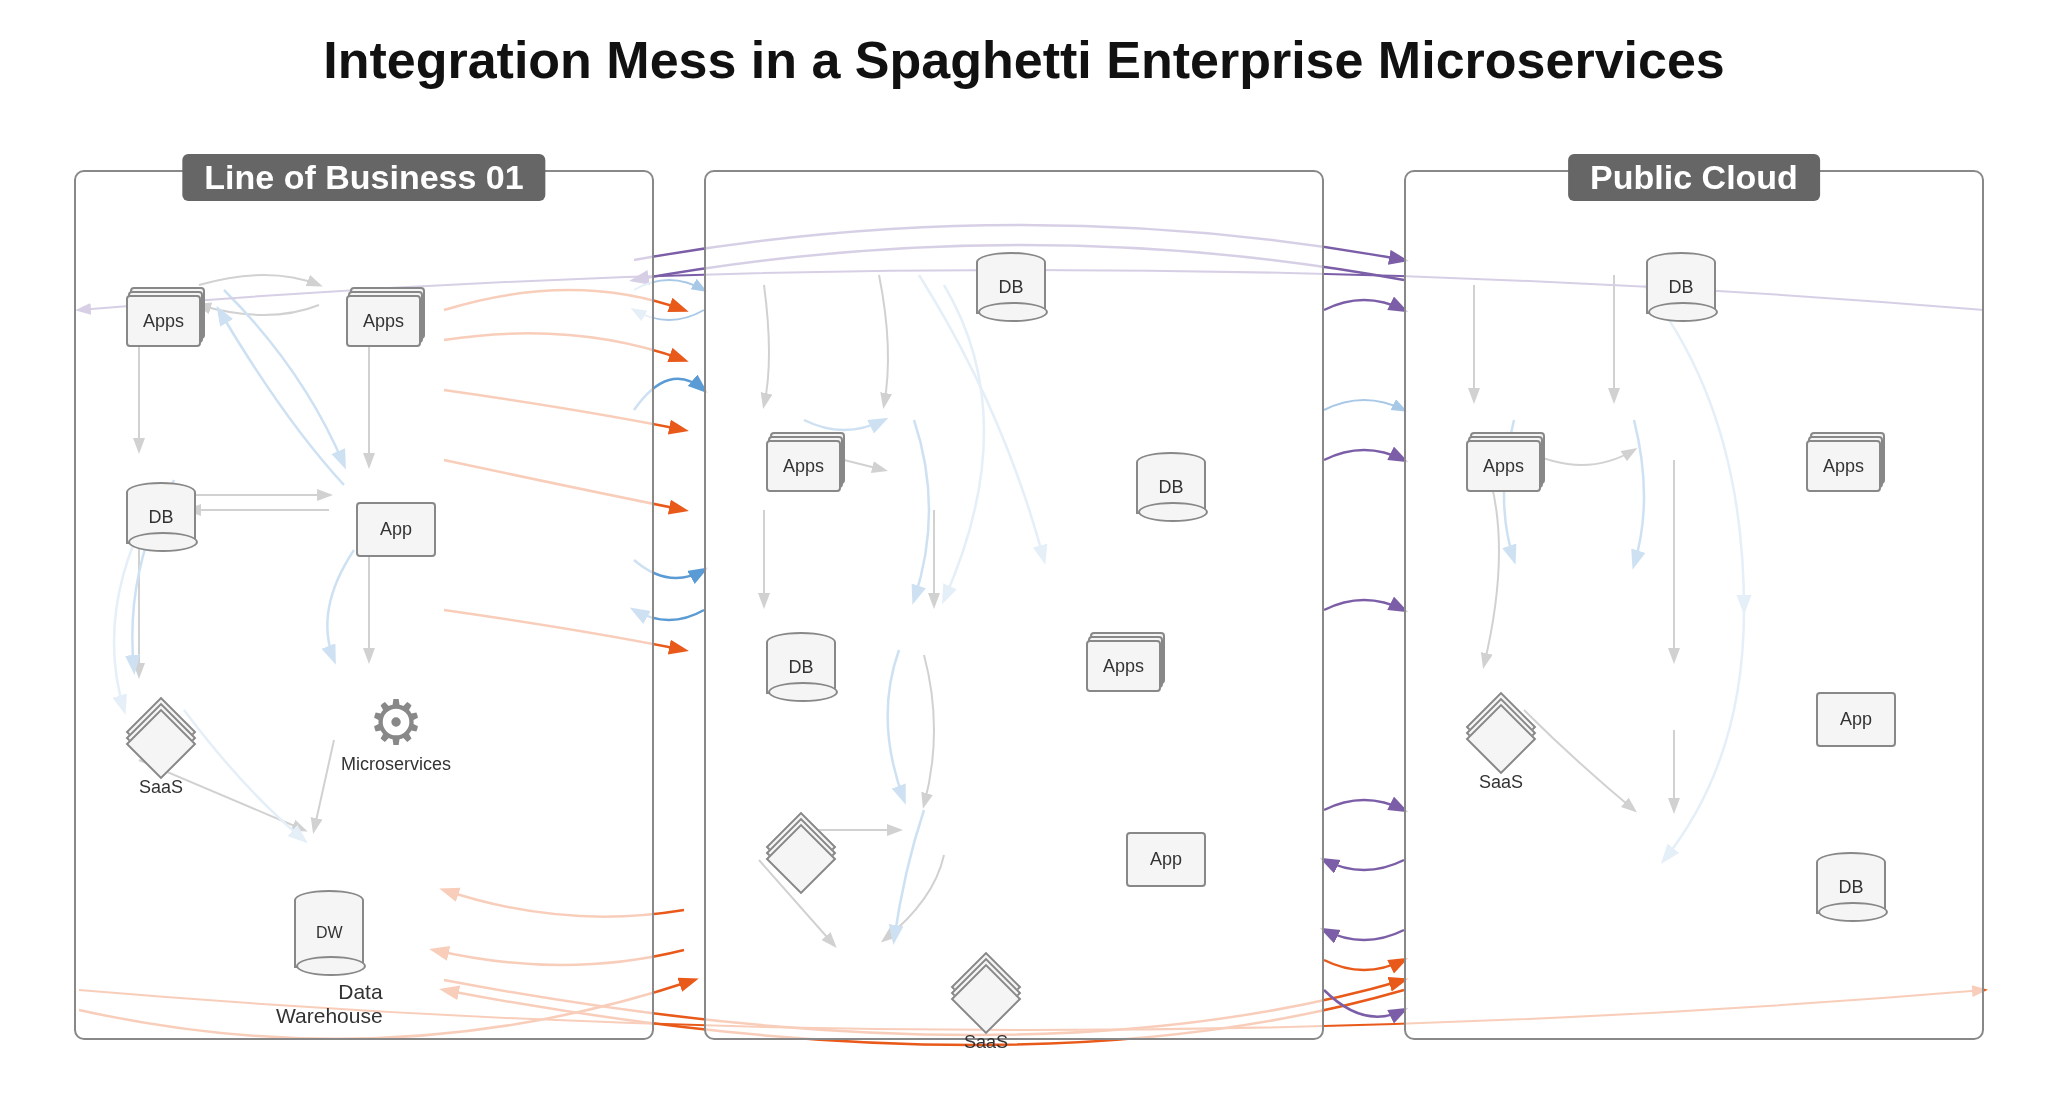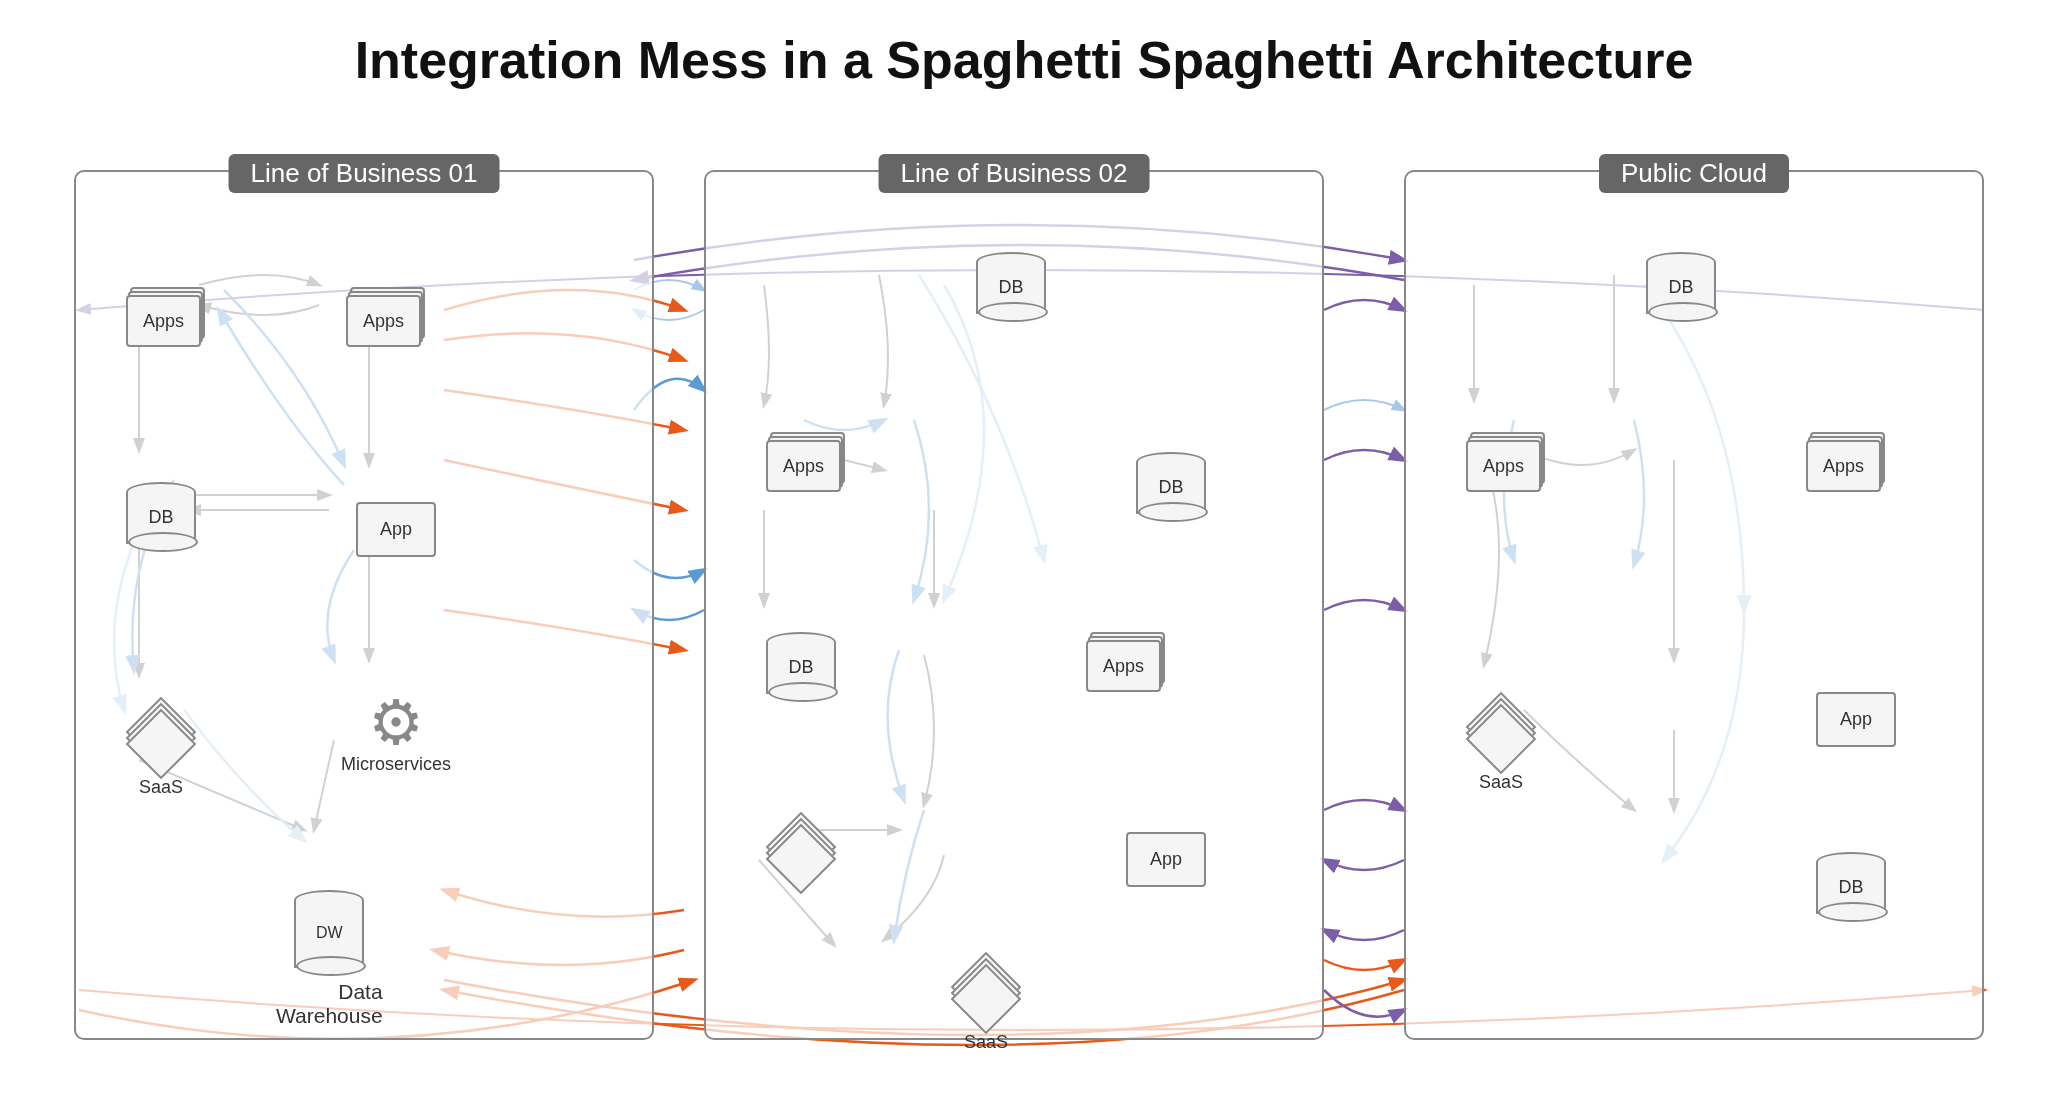--- a/index.html
+++ b/index.html
@@ -32,22 +32,22 @@
     }
     .domain-label {
       position: absolute;
       top: -18px;
       left: 50%;
       transform: translateX(-50%);
       background: #666;
       color: #fff;
       padding: 4px 22px;
       border-radius: 6px;
-      font-size: 26px;
-      font-weight: normal;
+      font-size: 34px;
+      font-weight: bold;
       white-space: nowrap;
     }
     
     .node {
       position: absolute;
       display: flex;
       flex-direction: column;
       align-items: center;
       font-size: 18px;
       color: #333;
@@ -148,21 +148,21 @@
       top: 0; left: 0;
       width: 100%;
       height: 100%;
       pointer-events: none;
     }
   </style>
 </head>
 <body>
 
 <div>
-  <h1 class="main-title">Integration Mess in a Spaghetti Spaghetti Architecture</h1>
+  <h1 class="main-title">Integration Mess in a Spaghetti Enterprise Microservices</h1>
 
   <div class="diagram-area">
 
     <svg class="arrows" viewBox="0 0 1960 980" preserveAspectRatio="none">
       <defs>
         <marker id="arrow-gray" markerWidth="8" markerHeight="8" refX="6" refY="3" orient="auto">
           <path d="M0,0 L0,6 L8,3 z" fill="#666"></path>
         </marker>
         <marker id="arrow-orange" markerWidth="8" markerHeight="8" refX="6" refY="3" orient="auto">
           <path d="M0,0 L0,6 L8,3 z" fill="#e8591a"></path>
@@ -340,21 +340,20 @@
           <div class="db-body" style="height:68px;">
             <div style="display:flex;align-items:center;justify-content:center;height:100%;font-size:16px;">DW</div>
             <div class="db-bottom-ellipse"></div>
           </div>
         </div>
         <div class="node-label" style="font-size:21px;text-align:right;">Data<br>Warehouse</div>
       </div>
     </div>
 
     <div class="domain-box" style="left:660px; top:60px; width:620px; height:870px;">
-      <span class="domain-label">Line of Business 02</span>
 
       <div class="node" style="position:absolute; left:270px; top:80px;">
         <div class="db-shape">
           <div class="db-top"></div>
           <div class="db-body">
             <div style="display:flex;align-items:center;justify-content:center;height:100%;font-size:18px;">DB</div>
             <div class="db-bottom-ellipse"></div>
           </div>
         </div>
       </div>

